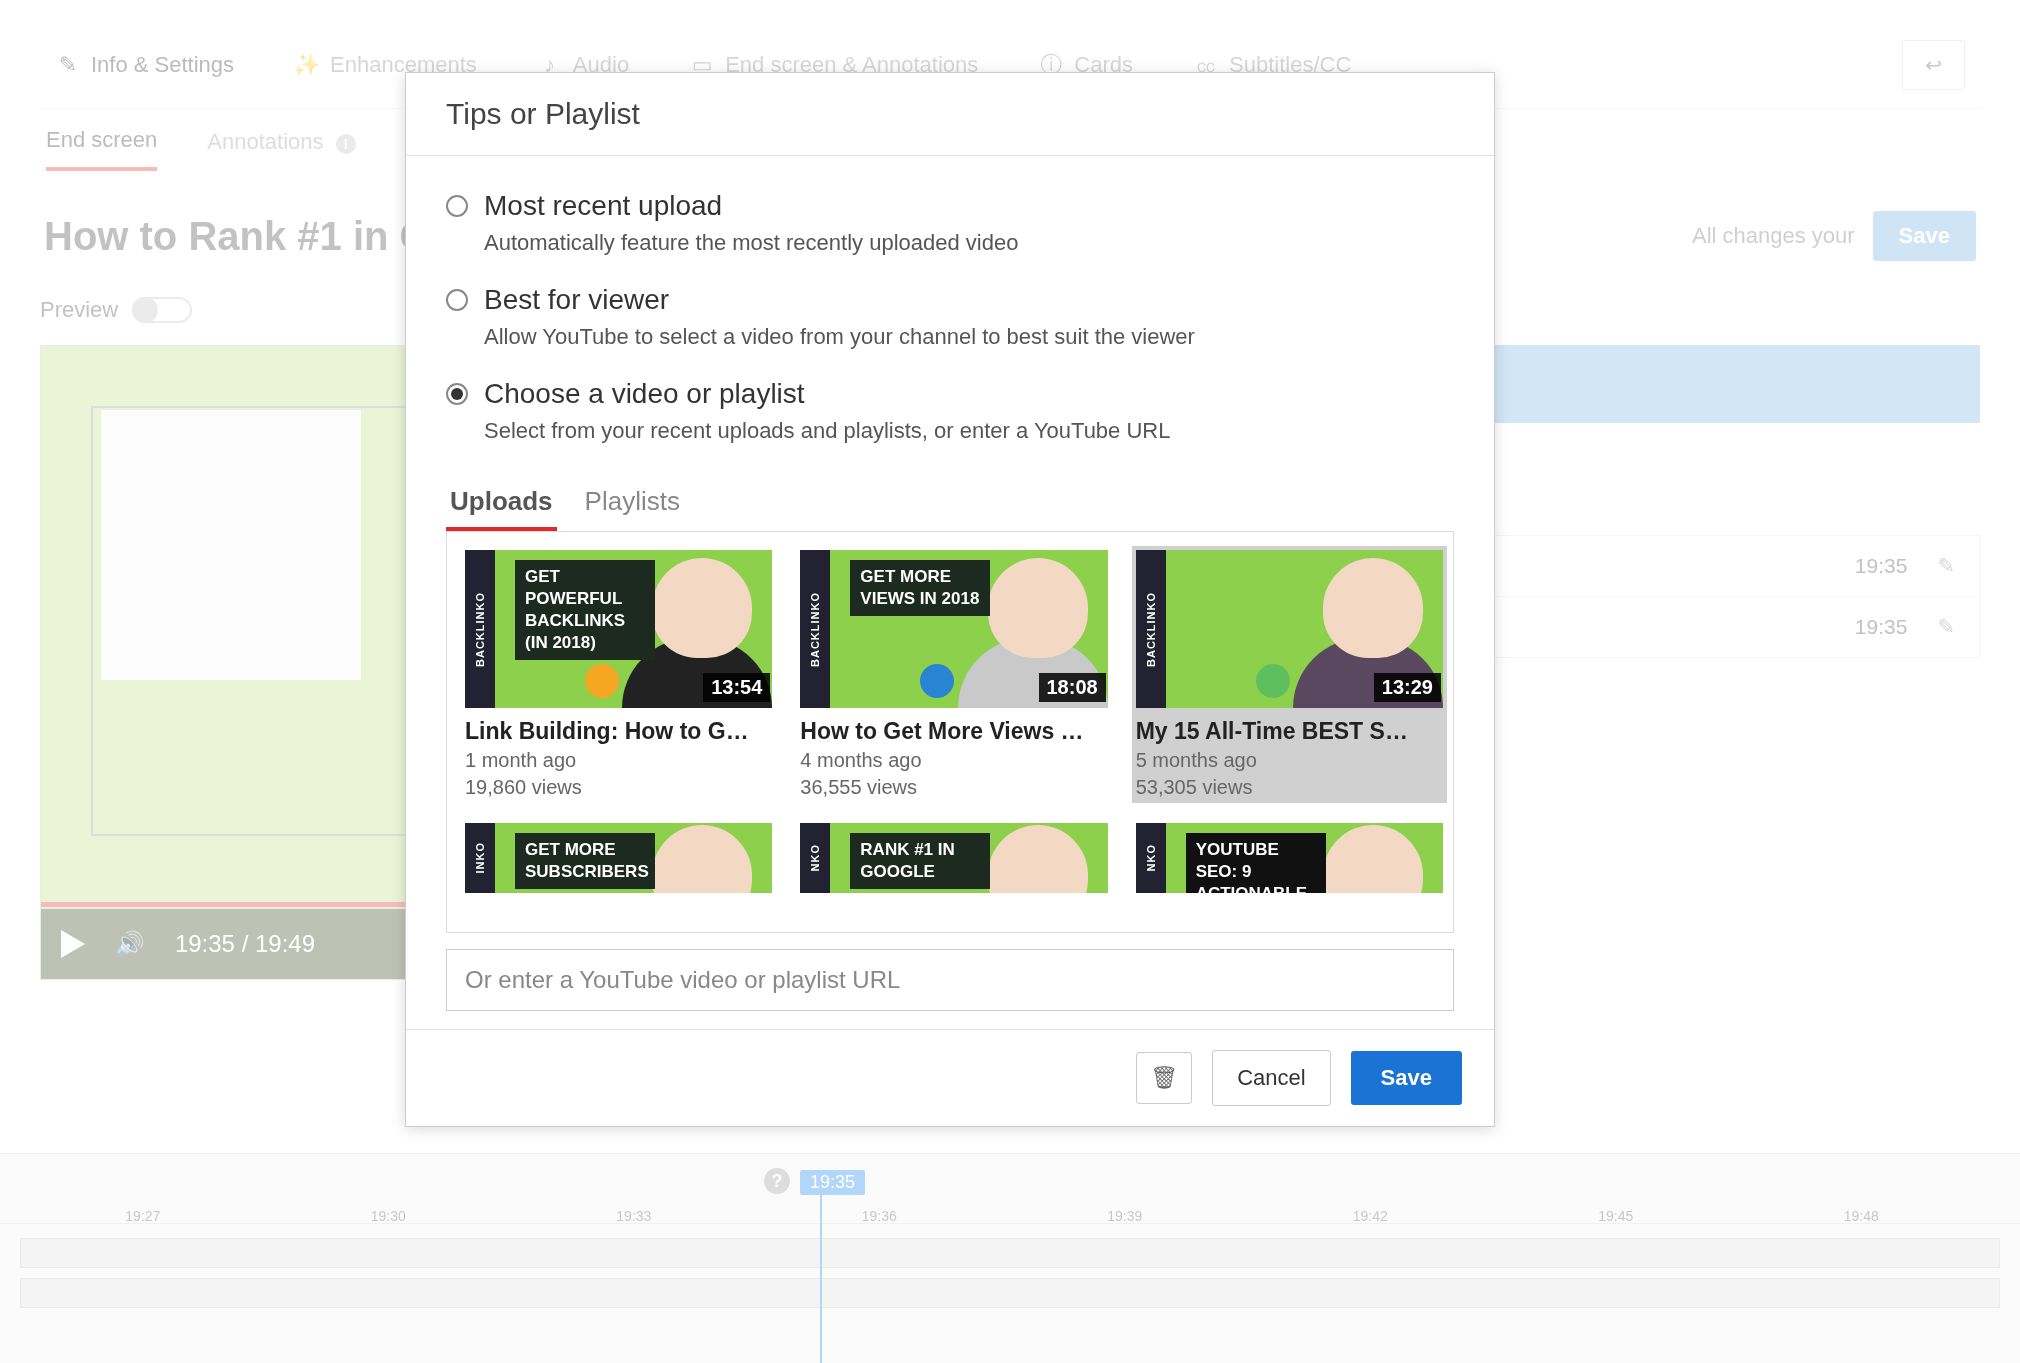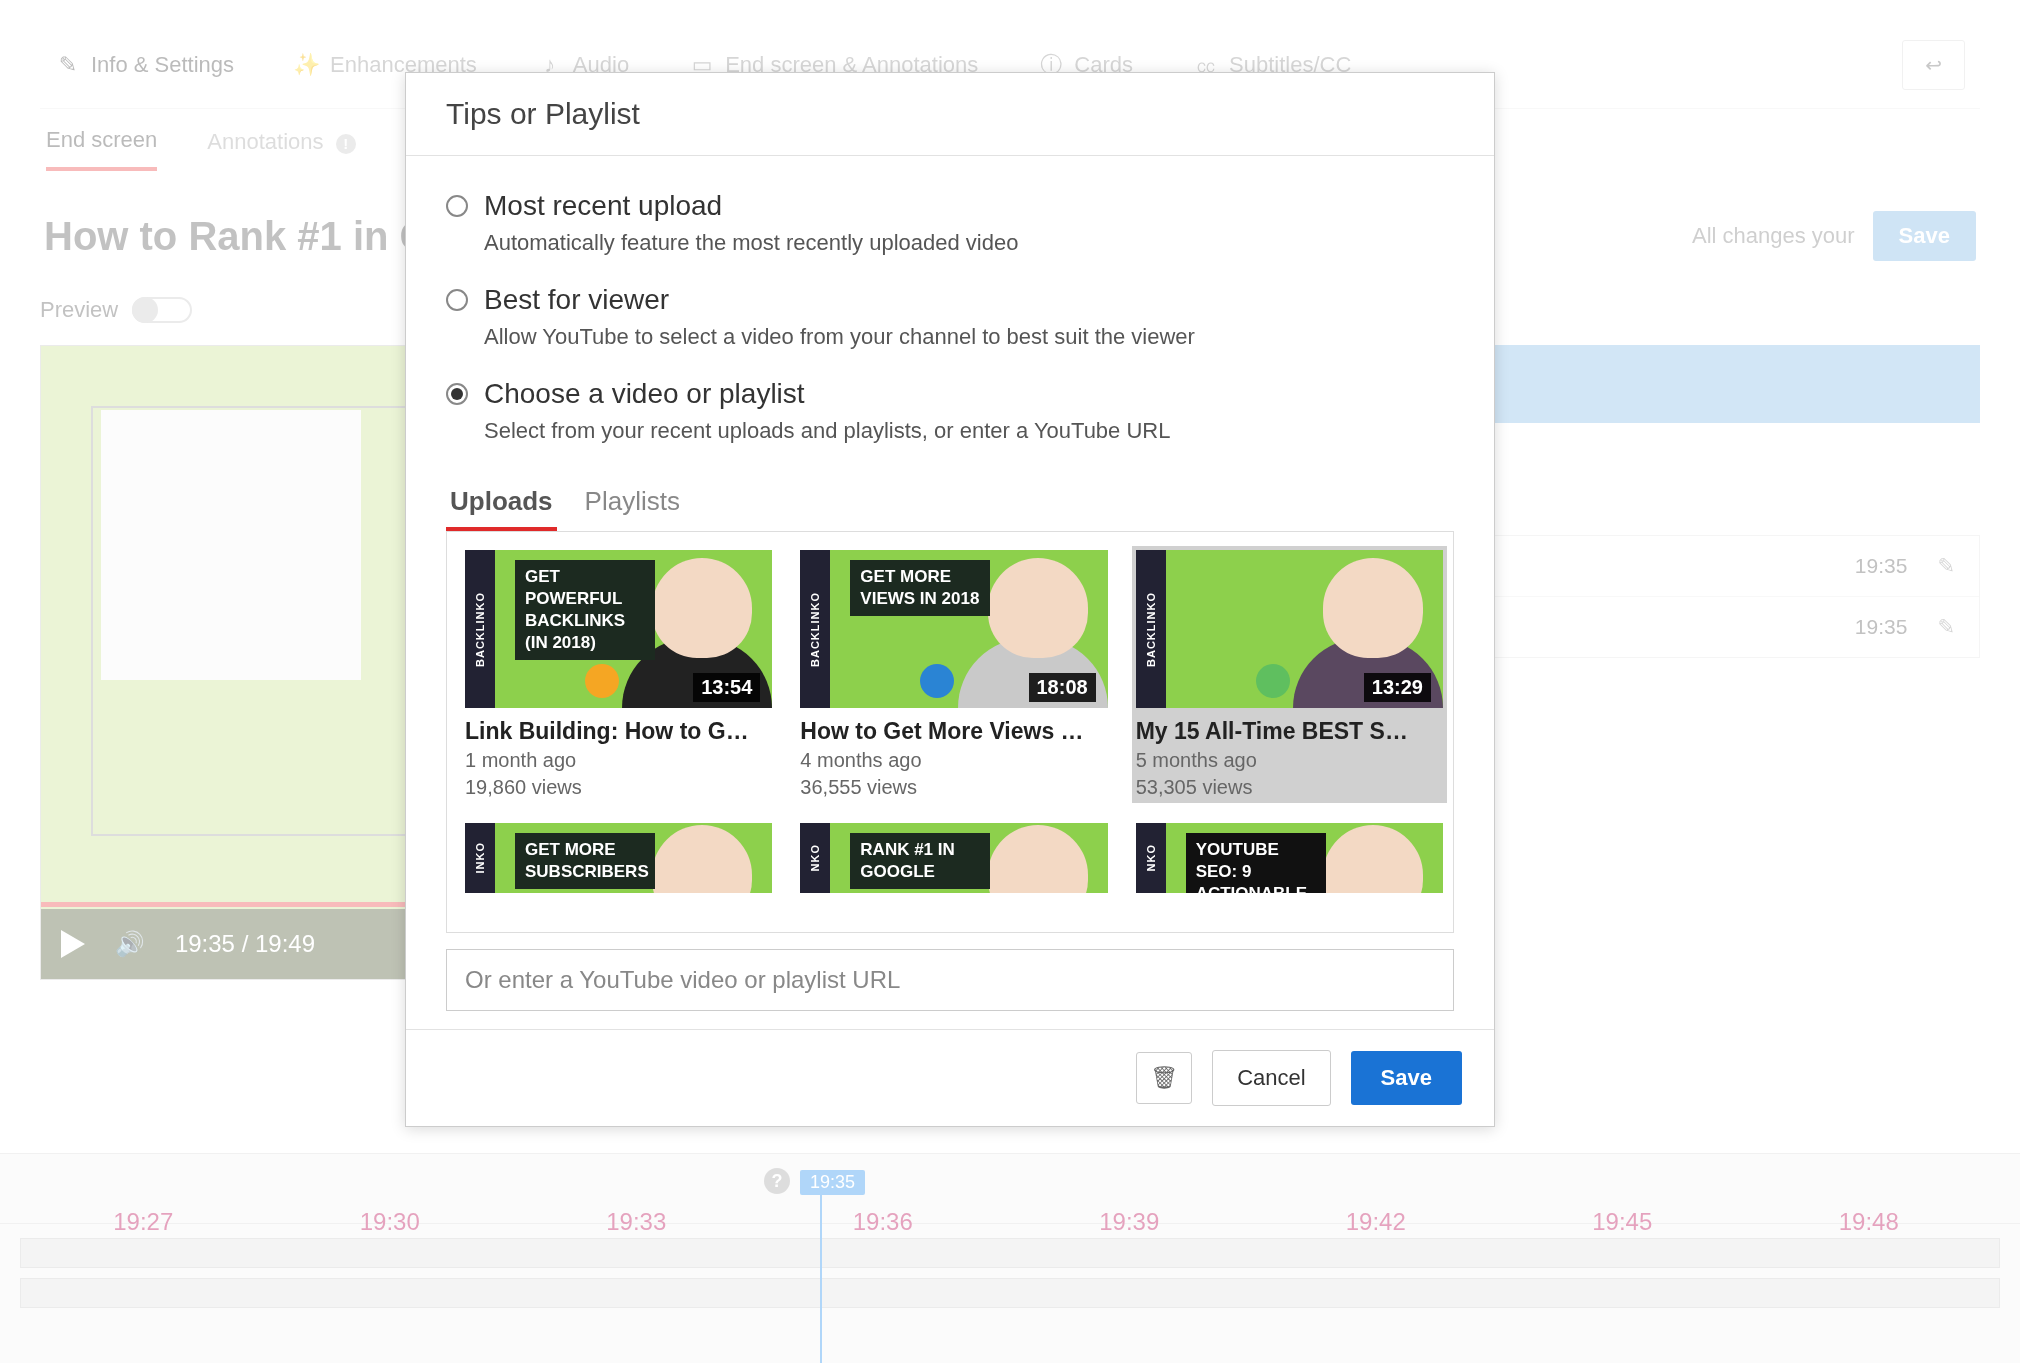--- a/index.html
+++ b/index.html
@@ -41,21 +41,21 @@
   .element-row { display:flex; align-items:center; padding:18px 24px; font-size:21px; color:#666; border-bottom:1px solid #eee;}
   .element-row:last-child { border-bottom:none;}
   .element-row .time { margin-left:auto; margin-right:30px; }
   .pencil { color:#999; }
   
   .timeline-wrap { position:absolute; bottom:0; left:0; right:0; height:210px; background:#f4f4f4; border-top:1px solid #ddd; }
   .timeline-header { position:relative; height:70px; border-bottom:1px solid #ddd; }
   .help-dot { position:absolute; top:14px; left:764px; width:26px; height:26px; background:#aaa; border-radius:50%; color:#fff; text-align:center; line-height:26px; font-size:18px; font-weight:bold;}
   .playhead { position:absolute; top:16px; left:800px; padding:2px 10px; background:#3a99ef; color:#fff; font-size:18px; border-radius:2px;}
   .playhead-line { position:absolute; top:40px; bottom:-210px; left:820px; width:2px; background:#3a99ef;}
-  .ticks { position:absolute; top:54px; left:0; right:8px; display:flex; padding:0 20px; justify-content:space-around; font-size:24px; color:#be185d;}
+  .ticks { position:absolute; top:54px; left:0; right:16px; display:flex; padding:0 20px; justify-content:space-around; font-size:14px; color:#737373;}
   .timeline-tracks { padding:14px 20px 0 20px;}
   .track { height:30px; background:#e4e4e4; border:1px solid #ccc; margin-bottom:10px; width:100%;}
   
   .dim { position:absolute; inset:0; background:rgba(255,255,255,0.6); }
   
   .modal { position:absolute; top:72px; left:405px; width:1090px; background:#fff; border:1px solid #ccc; box-shadow:0 2px 14px rgba(0,0,0,0.15); display:flex; flex-direction:column;}
   .modal-header { padding:24px 40px; font-size:30px; color:#444; border-bottom:1px solid #e2e2e2;}
   .modal-body { padding:26px 40px 18px; }
   .radio-row { display:flex; gap:16px; padding:8px 0 6px;}
   .radio-circle { width:22px; height:22px; border:2px solid #888; border-radius:50%; margin-top:5px; position:relative; flex-shrink:0;}
@@ -70,21 +70,21 @@
   .video-grid { display:grid; grid-template-columns:repeat(3, 1fr); gap:16px 20px;}
   .video-card { padding:4px; }
   .video-card.selected { background:#d0d0d0;}
   .thumb { width:100%; height:158px; background:#8dd04c; position:relative; overflow:hidden;}
   .thumb-side { position:absolute; left:0; top:0; bottom:0; width:30px; background:#223; display:flex; align-items:center; justify-content:center;}
   .thumb-side span { color:#fff; font-size:11px; font-weight:bold; letter-spacing:1px; writing-mode:vertical-rl; transform:rotate(180deg);}
   .thumb-badge { position:absolute; left:50px; top:10px; padding:6px 10px; background:#1c2a20; color:#fff; font-size:17px; font-weight:bold; line-height:1.3; max-width:140px;}
   .thumb-head { position:absolute; right:20px; top:8px; width:100px; height:100px; background:#f3d9c4; border-radius:50% 50% 45% 45%;}
   .thumb-shirt { position:absolute; right:0px; bottom:0; width:150px; height:70px; background:#333; border-radius:70px 70px 0 0;}
   .thumb-decal { position:absolute; left:120px; bottom:10px; width:34px; height:34px; border-radius:50%;}
-  .thumb-duration { position:absolute; right:12px; bottom:6px; background:rgba(0,0,0,0.85); color:#fff; padding:3px 8px; font-size:20px; font-weight:bold;}
+  .thumb-duration { position:absolute; right:2px; bottom:6px; background:rgba(0,0,0,0.85); color:#fff; padding:3px 8px; font-size:20px; font-weight:bold;}
   .card-title { font-size:23px; color:#222; margin-top:10px; font-weight:bold; white-space:nowrap; overflow:hidden; text-overflow:ellipsis;}
   .card-meta { font-size:20px; color:#666; margin-top:4px;}
   .url-input { width:100%; margin-top:16px; padding:16px 18px; border:1px solid #ccc; font-size:24px; color:#555;}
   .url-input::placeholder { color:#888;}
   .modal-footer { border-top:1px solid #e2e2e2; padding:20px 32px; display:flex; justify-content:flex-end; align-items:center; gap:20px;}
   .trash-btn { width:56px; height:52px; border:1px solid #ccc; border-radius:3px; background:#fff; display:flex; align-items:center; justify-content:center; color:#666; font-size:22px;}
   .cancel-btn { padding:14px 24px; border:1px solid #ccc; border-radius:3px; background:#fff; font-size:22px; color:#333;}
   .save-btn { padding:14px 30px; border:none; border-radius:3px; background:#1a73d5; color:#fff; font-size:22px; font-weight:bold;}
 </style>
 </head>

